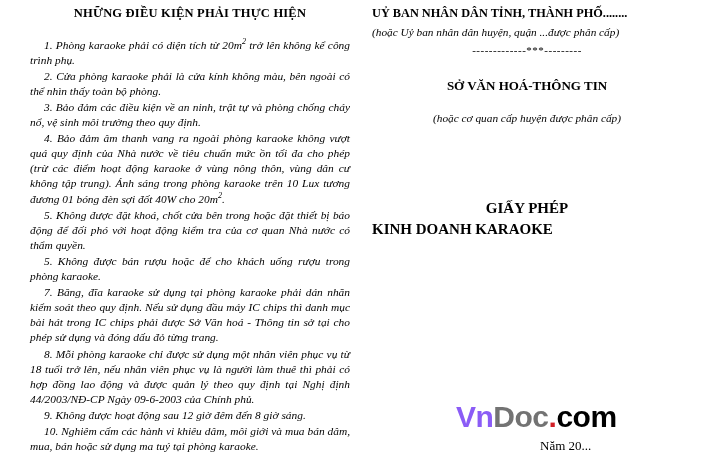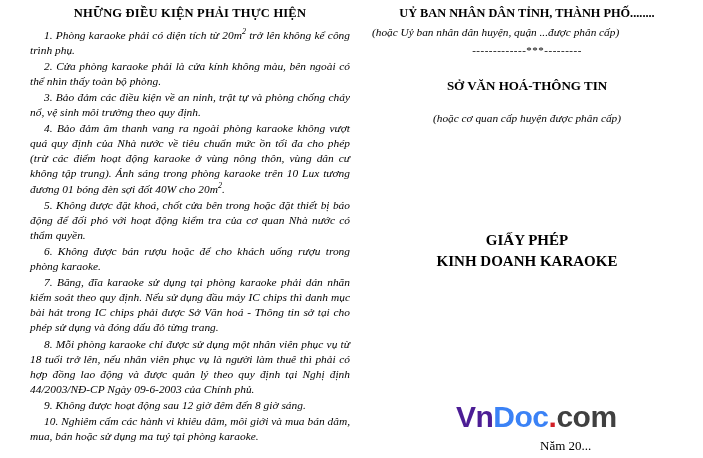--- a/index.html
+++ b/index.html
@@ -29,36 +29,35 @@
     position: absolute;
     left: 372px;
     top: 6px;
     width: 310px;
   }
   .doc-title {
     text-align: center;
     font-weight: bold;
     font-size: 12.5px;
     letter-spacing: 0.2px;
-    margin-bottom: 6px;
+    margin-bottom: 16px;
   }
   .clause {
     font-style: italic;
     font-size: 11.4px;
     line-height: 1.32;
     text-align: justify;
     text-indent: 14px;
     margin: 0 0 1px 0;
   }
   .clause sup {
     font-size: 8px;
     vertical-align: super;
   }
   .org-line {
-    text-align: center;
     font-weight: bold;
     font-size: 12.3px;
     margin: 0;
   }
   .org-sub {
     font-style: italic;
     font-size: 11.3px;
     margin: 5px 0 0 0;
   }
   .divider {
@@ -79,62 +78,62 @@
     font-size: 11.3px;
     margin: 18px 0 0 0;
   }
   .permit {
     text-align: center;
     font-weight: bold;
     font-size: 15px;
     margin: 0;
   }
   .permit-block {
-    margin-top: 108px;
+    margin-top: 76px;
   }
   .permit-line2 {
-    text-align: center;
+    text-align: left;
     font-weight: bold;
     font-size: 15px;
     margin: 4px 0 0 0;
   }
   .year-line {
     position: absolute;
     left: 540px;
     top: 438px;
     font-size: 13px;
     font-style: normal;
   }
   .watermark {
     position: absolute;
     left: 456px;
     top: 400px;
     font-family: "Liberation Sans", sans-serif;
     font-weight: bold;
     font-size: 30px;
     letter-spacing: -0.5px;
   }
-  .wm-vn { color: #4c1d95; }
-  .wm-doc { color: #3b82f6; }
+  .wm-vn { color: #8b5cf6; }
+  .wm-doc { color: #737373; }
   .wm-dot { color: #d21f26; }
-  .wm-com { color: #404040; }
+  .wm-com { color: #000000; }
 </style>
 </head>
 <body>
 
 <div class="page">
 
   <div class="left-col">
     <div class="doc-title">NHỮNG ĐIỀU KIỆN PHẢI THỰC HIỆN</div>
     <p class="clause">1. Phòng karaoke phải có diện tích từ 20m<sup>2</sup> trở lên không kể công trình phụ.</p>
     <p class="clause">2. Cửa phòng karaoke phải là cửa kính không màu, bên ngoài có thể nhìn thấy toàn bộ phòng.</p>
     <p class="clause">3. Bảo đảm các điều kiện về an ninh, trật tự và phòng chống cháy nổ, vệ sinh môi trường theo quy định.</p>
     <p class="clause">4. Bảo đảm âm thanh vang ra ngoài phòng karaoke không vượt quá quy định của Nhà nước về tiêu chuẩn mức ồn tối đa cho phép (trừ các điểm hoạt động karaoke ở vùng nông thôn, vùng dân cư không tập trung). Ánh sáng trong phòng karaoke trên 10 Lux tương đương 01 bóng đèn sợi đốt 40W cho 20m<sup>2</sup>.</p>
     <p class="clause">5. Không được đặt khoá, chốt cửa bên trong hoặc đặt thiết bị báo động để đối phó với hoạt động kiểm tra của cơ quan Nhà nước có thẩm quyền.</p>
-    <p class="clause">6. Không được bán rượu hoặc để cho khách uống rượu trong phòng karaoke.</p>
+    <p class="clause">5. Không được bán rượu hoặc để cho khách uống rượu trong phòng karaoke.</p>
     <p class="clause">7. Băng, đĩa karaoke sử dụng tại phòng karaoke phải dán nhãn kiểm soát theo quy định. Nếu sử dụng đầu máy IC chips thì danh mục bài hát trong IC chips phải được Sở Văn hoá - Thông tin sở tại cho phép sử dụng và đóng dấu đỏ từng trang.</p>
     <p class="clause">8. Mỗi phòng karaoke chỉ được sử dụng một nhân viên phục vụ từ 18 tuổi trở lên, nếu nhân viên phục vụ là người làm thuê thì phải có hợp đồng lao động và được quản lý theo quy định tại Nghị định 44/2003/NĐ-CP Ngày 09-6-2003 của Chính phủ.</p>
     <p class="clause">9. Không được hoạt động sau 12 giờ đêm đến 8 giờ sáng.</p>
     <p class="clause">10. Nghiêm cấm các hành vi khiêu dâm, môi giới và mua bán dâm, mua, bán hoặc sử dụng ma tuý tại phòng karaoke.</p>
   </div>
 
   <div class="right-col">
     <div class="org-line">UỶ BAN NHÂN DÂN TỈNH, THÀNH PHỐ........</div>
     <div class="org-sub">(hoặc Uỷ ban nhân dân huyện, quận ...được phân cấp)</div>
     <div class="divider">-------------***---------</div>

